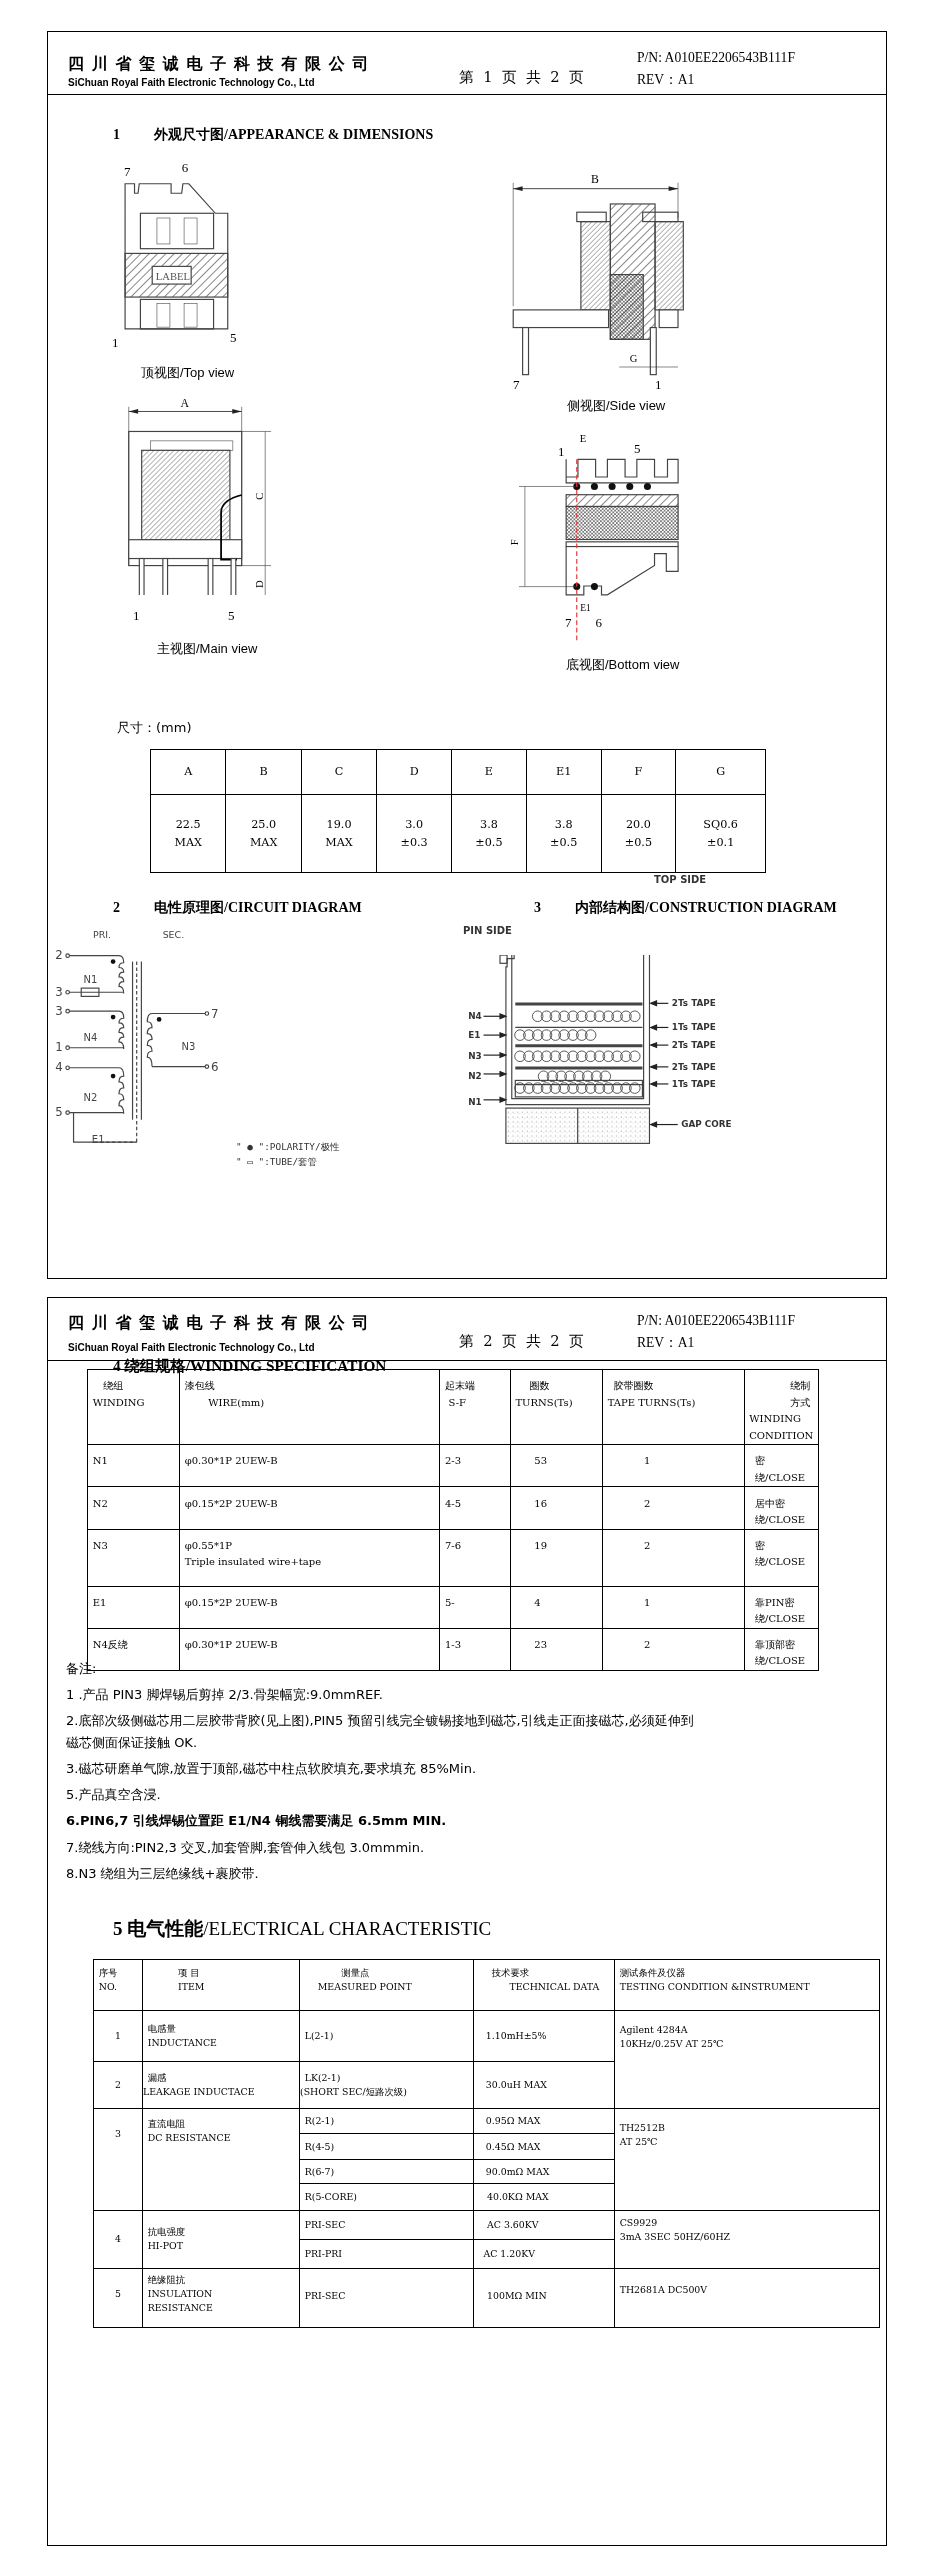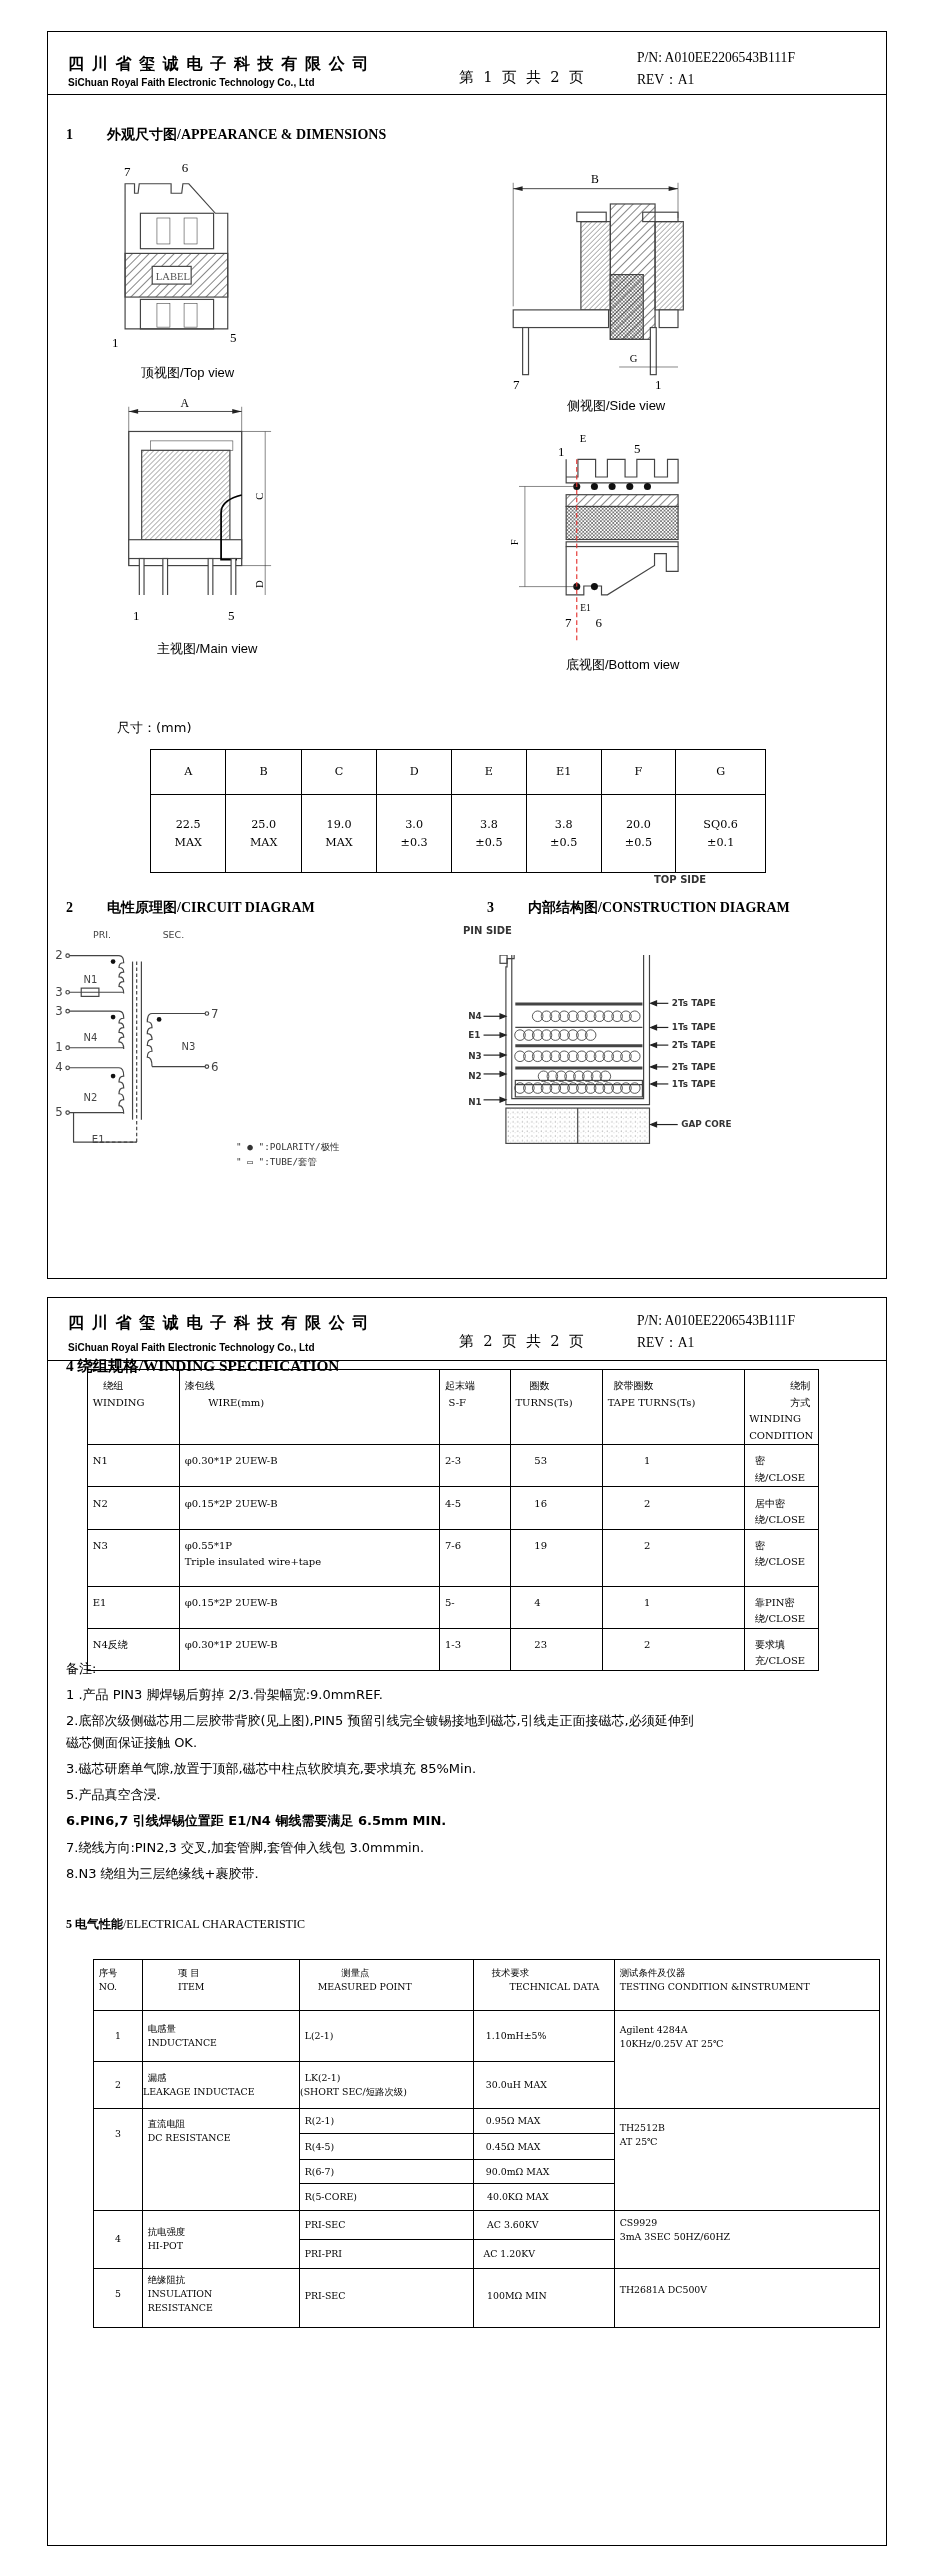--- a/index.html
+++ b/index.html
@@ -4,21 +4,21 @@
 <style>
   html,body{margin:0;padding:0;background:#fff;}
   body{width:934px;height:2576px;position:relative;font-family:"DejaVu Serif",serif;color:#000;overflow:hidden;}
   .abs{position:absolute;}
   .page{position:absolute;left:47px;width:840px;border:0.9px solid #000;box-sizing:border-box;}
   .hdr{position:absolute;left:0;right:0;top:4px;border-bottom:1.2px solid #000;}
   .co-cn{position:absolute;left:20px;font-family:"DejaVu Sans",sans-serif;font-weight:bold;font-size:16px;letter-spacing:7.7px;}
   .co-en{position:absolute;left:20px;font-family:"Liberation Sans",sans-serif;font-weight:bold;font-size:10px;}
   .pg{position:absolute;left:411px;font-family:"DejaVu Serif",serif;font-size:14.7px;letter-spacing:2.4px;}
   .pn{position:absolute;left:589px;font-family:"Liberation Serif",serif;font-size:13.6px;}
-  .sec{position:absolute;font-family:"Liberation Serif",serif;font-weight:bold;font-size:14px;}
+  .sec{position:absolute;font-family:"Liberation Serif",serif;font-weight:bold;font-size:14px;margin-left:47px;}
   .sec .n{display:inline-block;width:41px;}
   .cap{position:absolute;font-family:"Liberation Sans",sans-serif;font-size:13px;}
   table{border-collapse:collapse;position:absolute;}
   td{border:0.6px solid #000;font-family:"DejaVu Serif",serif;font-size:9.4px;vertical-align:middle;padding:0 4.7px;}
   .dim td{text-align:center;font-size:11.2px;line-height:17.7px;}
   .dim{border-top:1.2px solid #000;border-bottom:1.2px solid #000;}
   .wd td{vertical-align:top;padding-top:8.2px;line-height:16.5px;font-size:10px;}
   .wd{border:1.2px solid #000;}
   .el td{font-size:9.4px;line-height:14px;vertical-align:middle;}
   .el{border:1.2px solid #000;}
@@ -479,38 +479,38 @@
     <td style="padding-left:23.6px">4</td>
         <td style="padding-left:41px">1</td>
         <td style="padding-left:10.6px">靠PIN密绕/CLOSE</td>
   </tr>
   <tr style="height:34px;">
     <td>N4反绕</td>
         <td>φ0.30*1P  2UEW-B</td>
         <td>1-3</td>
     <td style="padding-left:23.6px">23</td>
         <td style="padding-left:41px">2</td>
-        <td style="padding-left:10.6px">要求填充/CLOSE</td>
+        <td style="padding-left:10.6px">靠顶部密绕/CLOSE</td>
   </tr>
 </tbody>
   </table>
 
 <div class="note" style="top:1660px;">
   <div style="margin-bottom:8.2px;">备注:</div>
   <div style="margin-bottom:8.2px;">1 .产品 PIN3 脚焊锡后剪掉 2/3.骨架幅宽:9.0mmREF.</div>
   <div style="margin-bottom:3.5px;">2.底部次级侧磁芯用二层胶带背胶(见上图),PIN5 预留引线完全镀锡接地到磁芯,引线走正面接磁芯,必须延伸到</div>
   <div style="margin-bottom:8.2px;">磁芯侧面保证接触 OK.</div>
   <div style="margin-bottom:8.2px;">3.磁芯研磨单气隙,放置于顶部,磁芯中柱点软胶填充,要求填充 85%Min.</div>
   <div style="margin-bottom:8.2px;">5.产品真空含浸.</div>
   <div style="margin-bottom:8.2px;font-weight:bold;">6.PIN6,7 引线焊锡位置距 E1/N4 铜线需要满足 6.5mm  MIN.</div>
   <div style="margin-bottom:8.2px;">7.绕线方向:PIN2,3 交叉,加套管脚,套管伸入线包 3.0mmmin.</div>
   <div>8.N3 绕组为三层绝缘线+裹胶带.</div>
 </div>
 
-<div class="sec" style="left:66px;top:1916px;font-size:12px;">
+<div class="sec" style="left:66px;top:1916px;font-size:19px;">
   <span>5</span> <span style="font-family:'DejaVu Sans',sans-serif;">电气性能</span><span style="font-weight:normal;">/ELECTRICAL  CHARACTERISTIC</span>
 </div>
 
 <table class="el" style="left:93px;top:1959px;width:787px;">
   <colgroup>
       <col style="width:49px">
       <col style="width:157px">
       <col style="width:174px">
       <col style="width:141px">
       <col>

